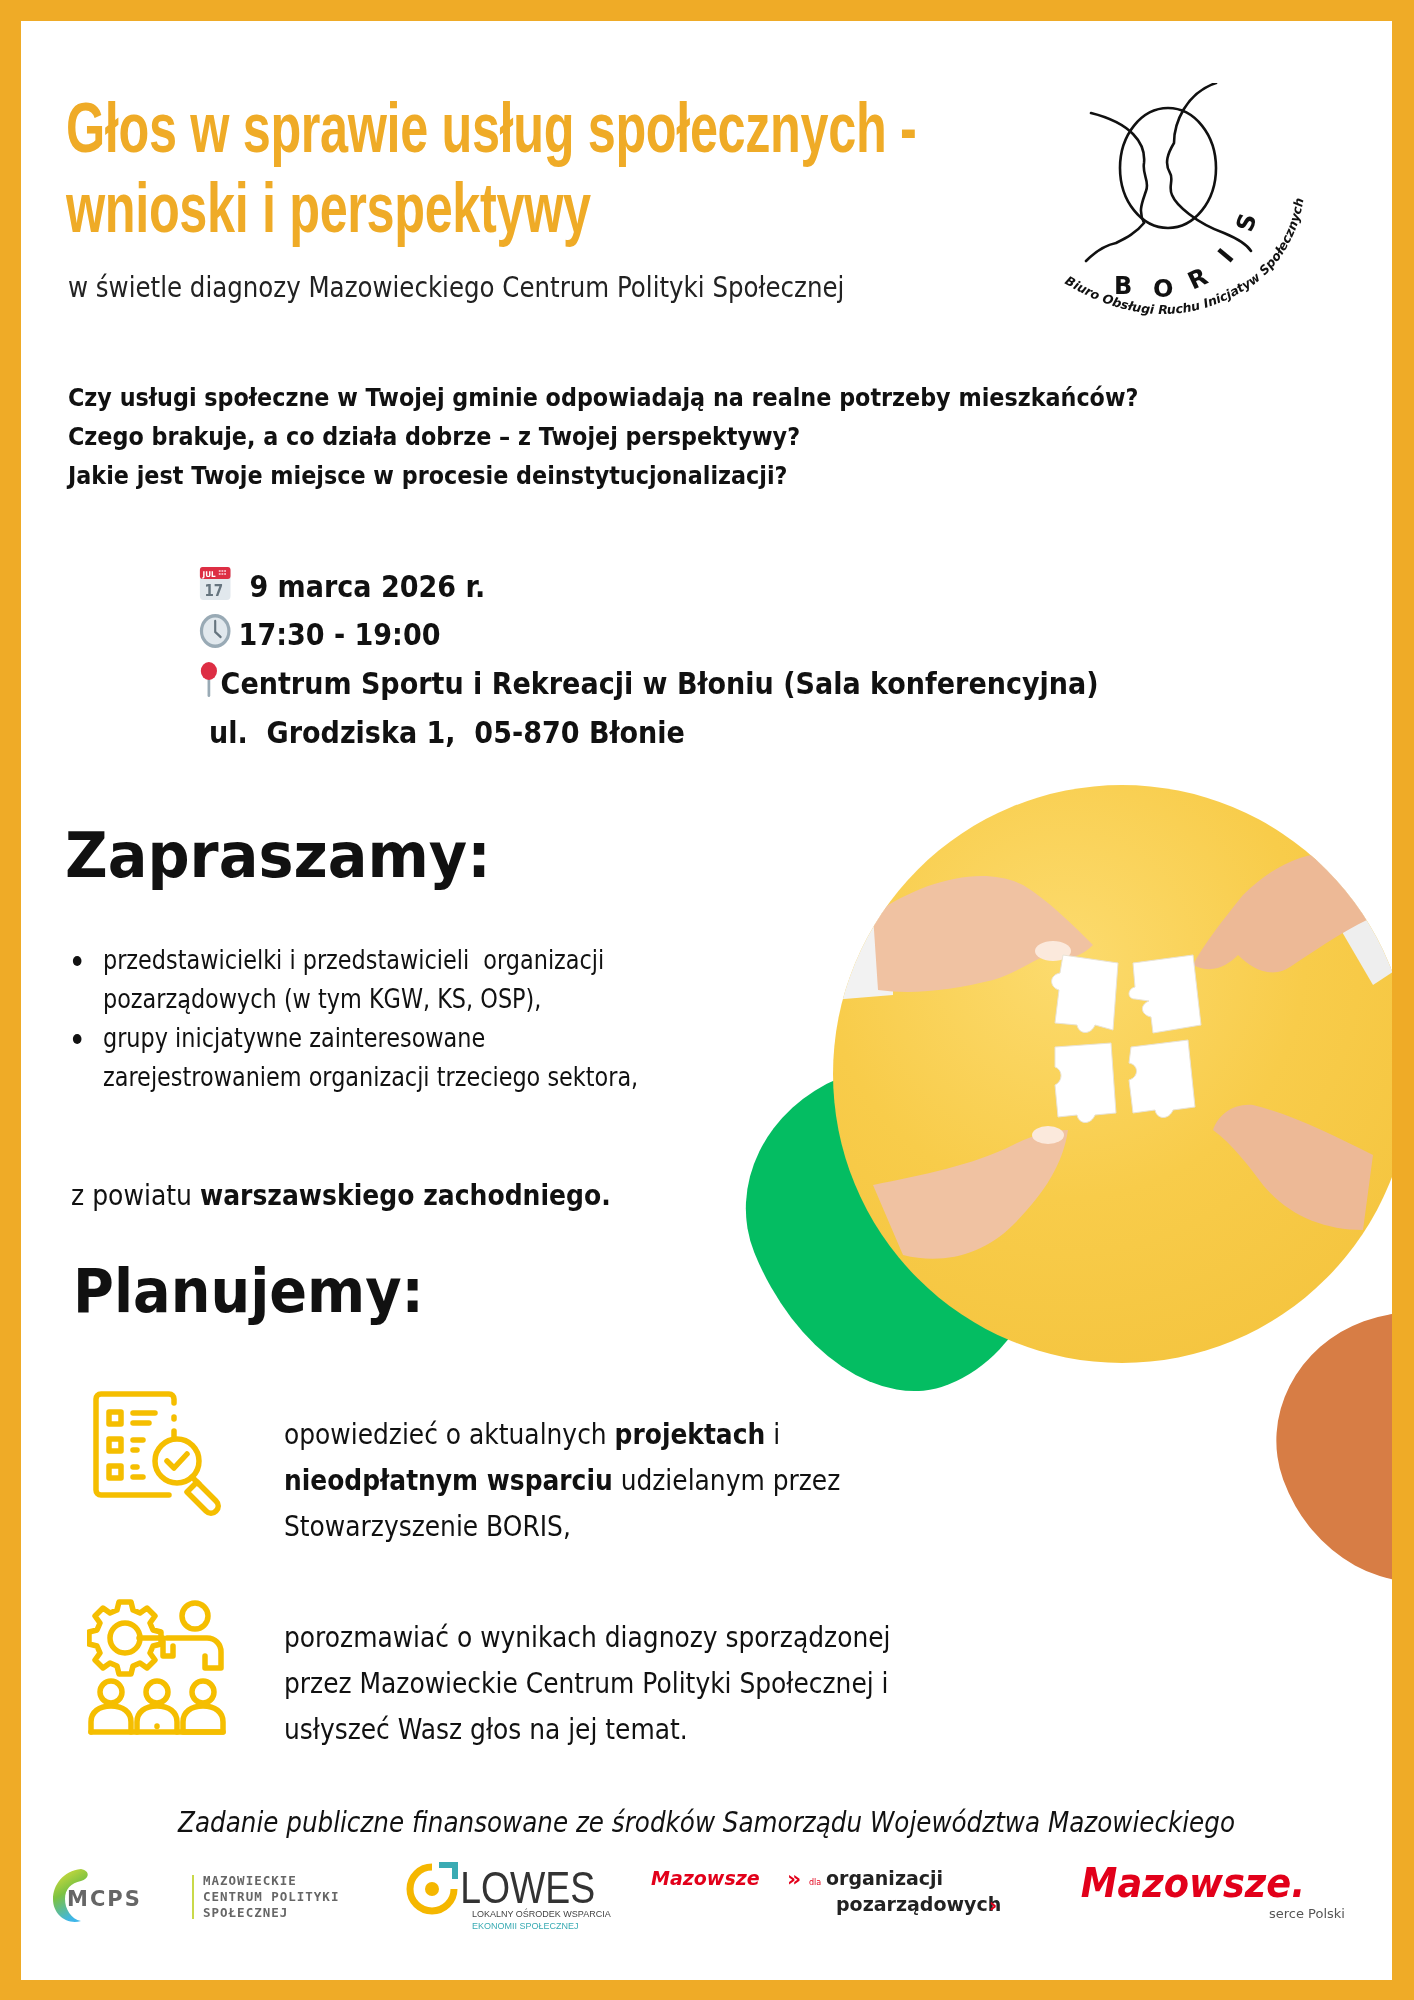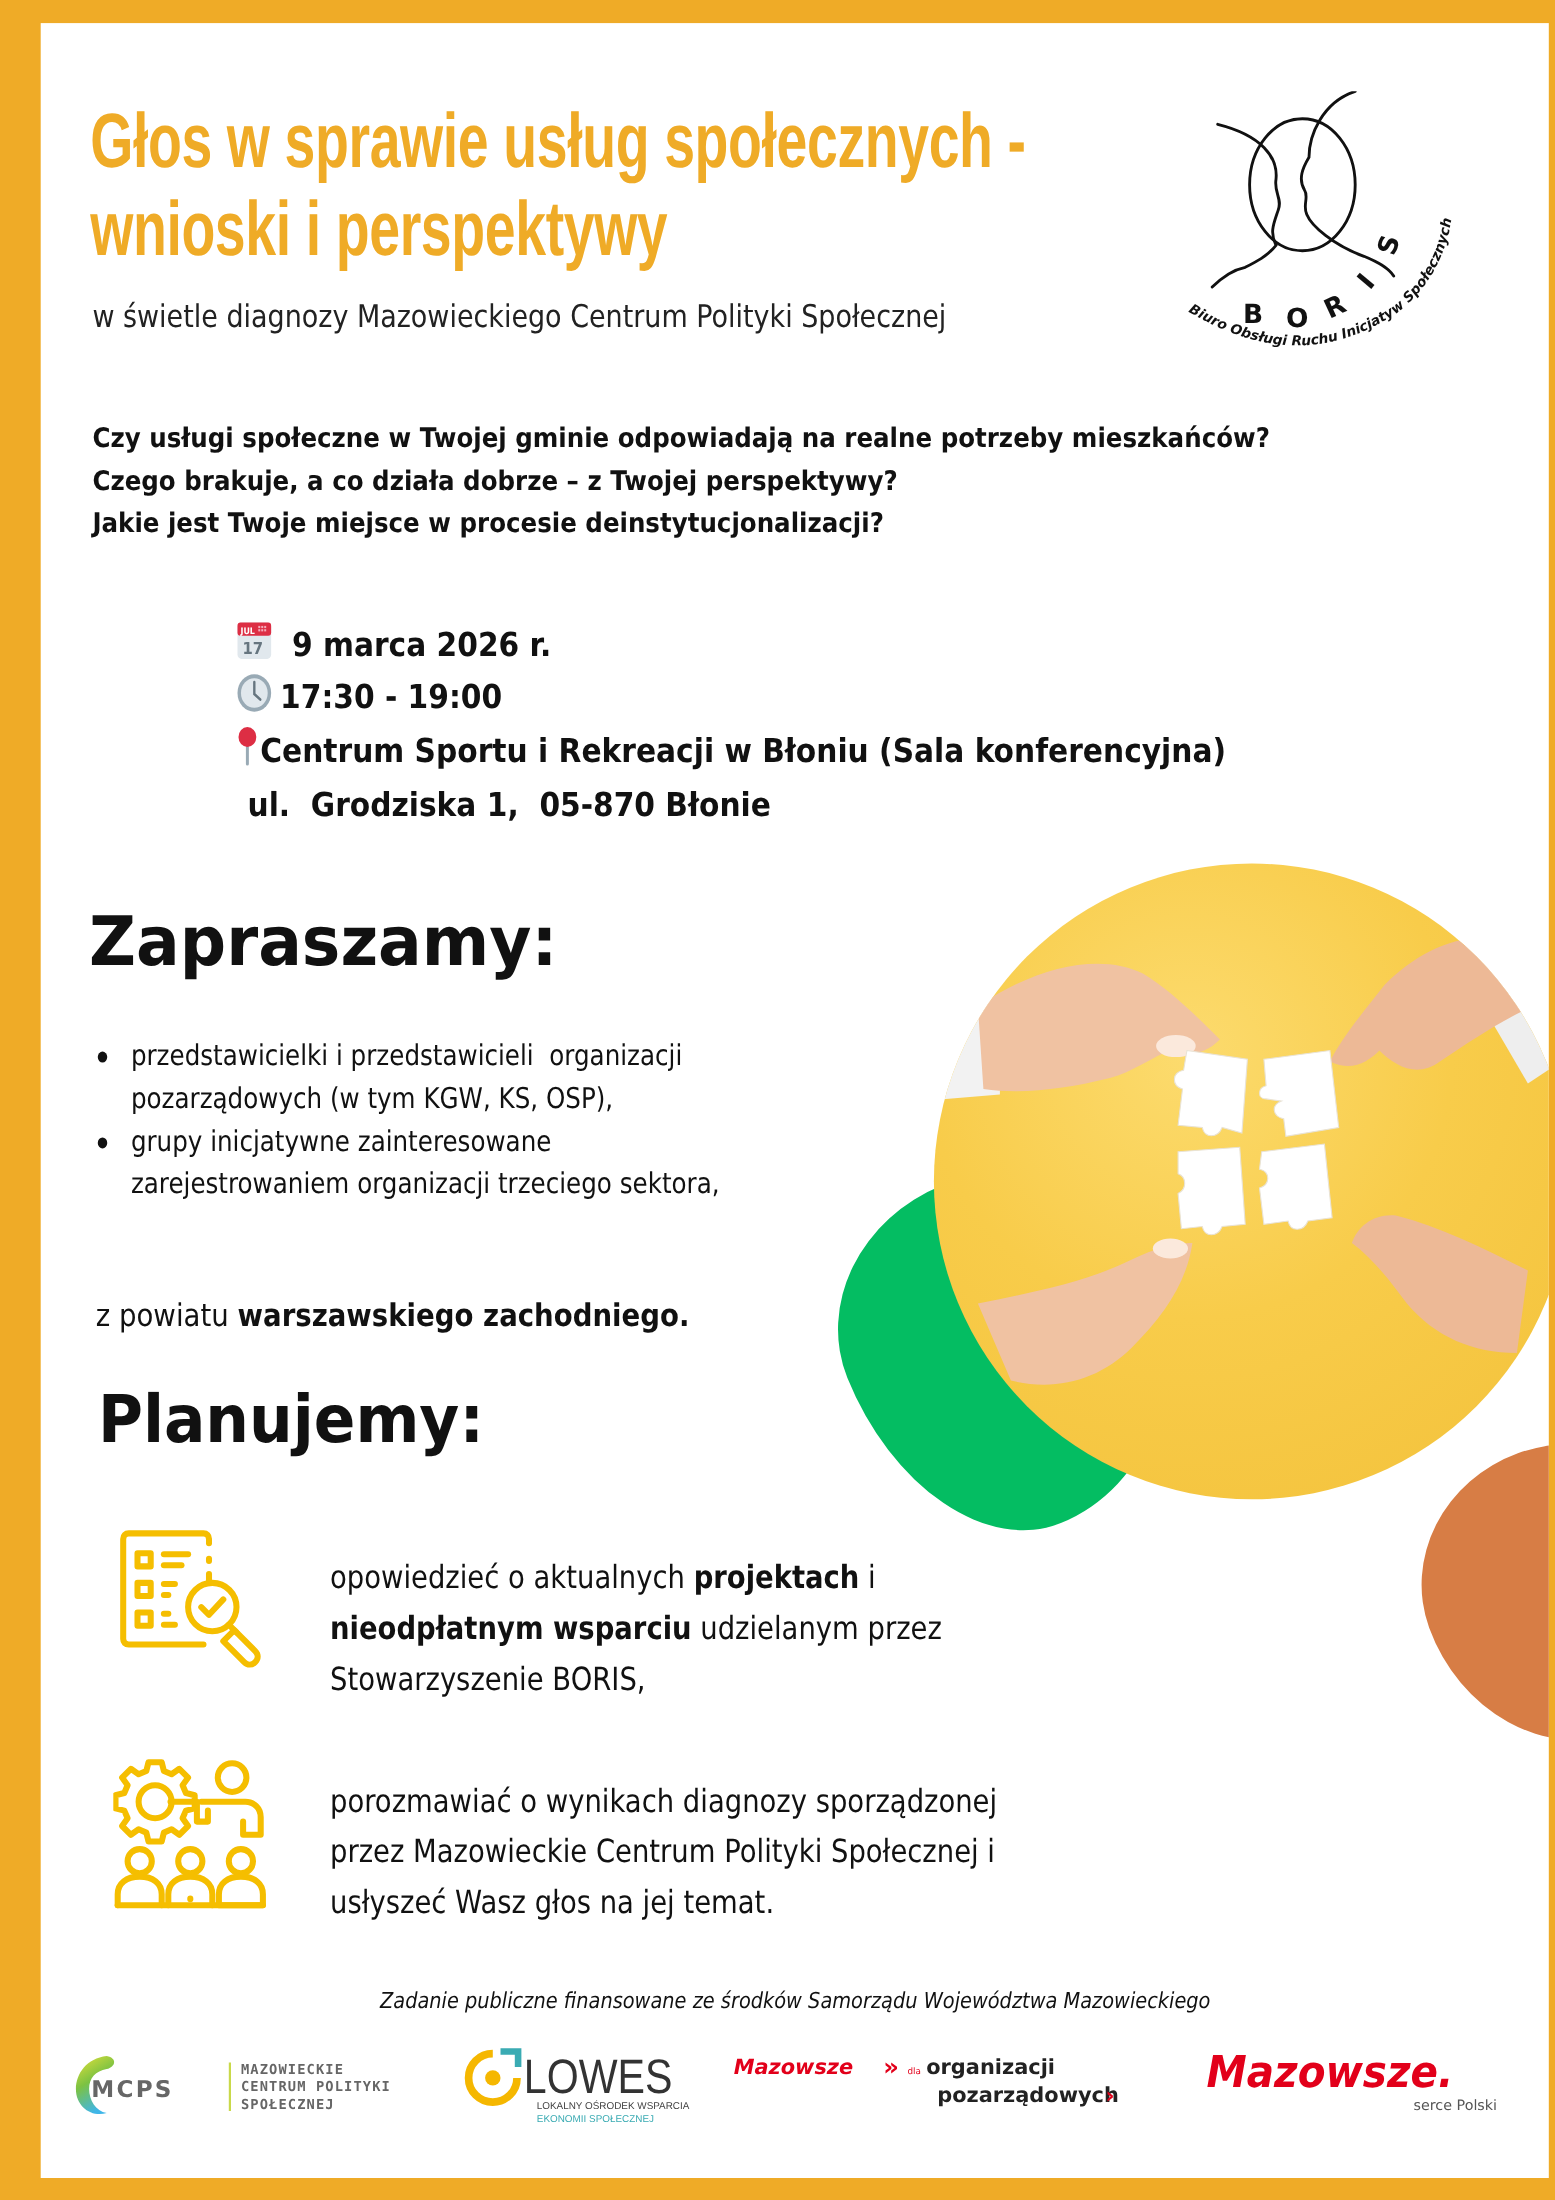--- a/index.html
+++ b/index.html
@@ -1,17 +1,17 @@
 <!DOCTYPE html>
 <html><head>
 <meta charset="utf-8">
 <style>
   html, body { margin:0; padding:0; }
   body { width:1414px; height:2000px; position:relative; background:#EFAB27; overflow:hidden; font-family:"Liberation Sans", "DejaVu Sans", sans-serif; color:#111; }
-  .page { position:absolute; left:37px; top:21px; width:1371px; height:1959px; background:#ffffff; overflow:hidden; }
+  .page { position:absolute; left:21px; top:21px; width:1371px; height:1959px; background:#ffffff; overflow:hidden; }
   .abs { position:absolute; }
 
   
   .title-line { position:absolute; left:45px; color:#EFAB27; font-family:"Liberation Sans", sans-serif; font-weight:bold; font-size:70px; line-height:74px; white-space:nowrap; transform-origin:left top; transform:scaleX(0.72); letter-spacing:-0.5px; }
   .subtitle { position:absolute; left:47px; top:250px; font-size:28.5px; color:#222; white-space:nowrap; font-family:"DejaVu Sans", sans-serif; transform-origin:left top; transform:scaleX(0.86); }
 
   
   .boris-logo { position:absolute; left:1035px; top:62px; width:290px; height:240px; }
 
   
@@ -34,21 +34,21 @@
   .h-plan { position:absolute; left:52px; top:1235px; font-family:"DejaVu Sans", sans-serif; font-weight:bold; font-size:60px; line-height:70px; color:#111; white-space:nowrap; transform-origin:left top; transform:scaleX(0.93); }
   .plan-text { position:absolute; left:263px; font-family:"DejaVu Sans", sans-serif; font-size:29px; line-height:46px; color:#111; white-space:nowrap; transform-origin:left top; transform:scaleX(0.86); }
   .plan-text b { font-weight:bold; }
 
   
   .green-blob { position:absolute; left:735px; top:1045px; width:290px; height:325px; background:#04BD62; border-radius:50% 50% 55% 45% / 40% 45% 55% 60%; transform:rotate(-22deg); }
   .photo-circle { position:absolute; left:812px; top:764px; width:578px; height:578px; border-radius:50%; overflow:hidden; background:radial-gradient(circle at 40% 30%, #FCDB6E 0%, #F8CC4A 45%, #F3C13A 100%); }
   .orange-blob { position:absolute; left:1259px; top:1292px; width:260px; height:270px; background:#D77D45; border-radius:50% 50% 50% 50% / 45% 45% 55% 55%; transform:rotate(-20deg); }
 
   
-  .funding { position:absolute; left:0; width:1371px; top:1785px; text-align:center; font-family:"DejaVu Sans", sans-serif; font-style:italic; font-size:20px; color:#111; white-space:nowrap; }
+  .funding { position:absolute; left:0; width:1371px; top:1785px; text-align:center; font-family:"DejaVu Sans", sans-serif; font-style:italic; font-size:28px; color:#111; white-space:nowrap; }
   .funding span { display:inline-block; transform:scaleX(0.88); }
   .logo-block { position:absolute; }
 </style>
 </head>
 <body>
 
 <div class="page">
 
   <div class="green-blob"></div>
   <div class="orange-blob"></div>

